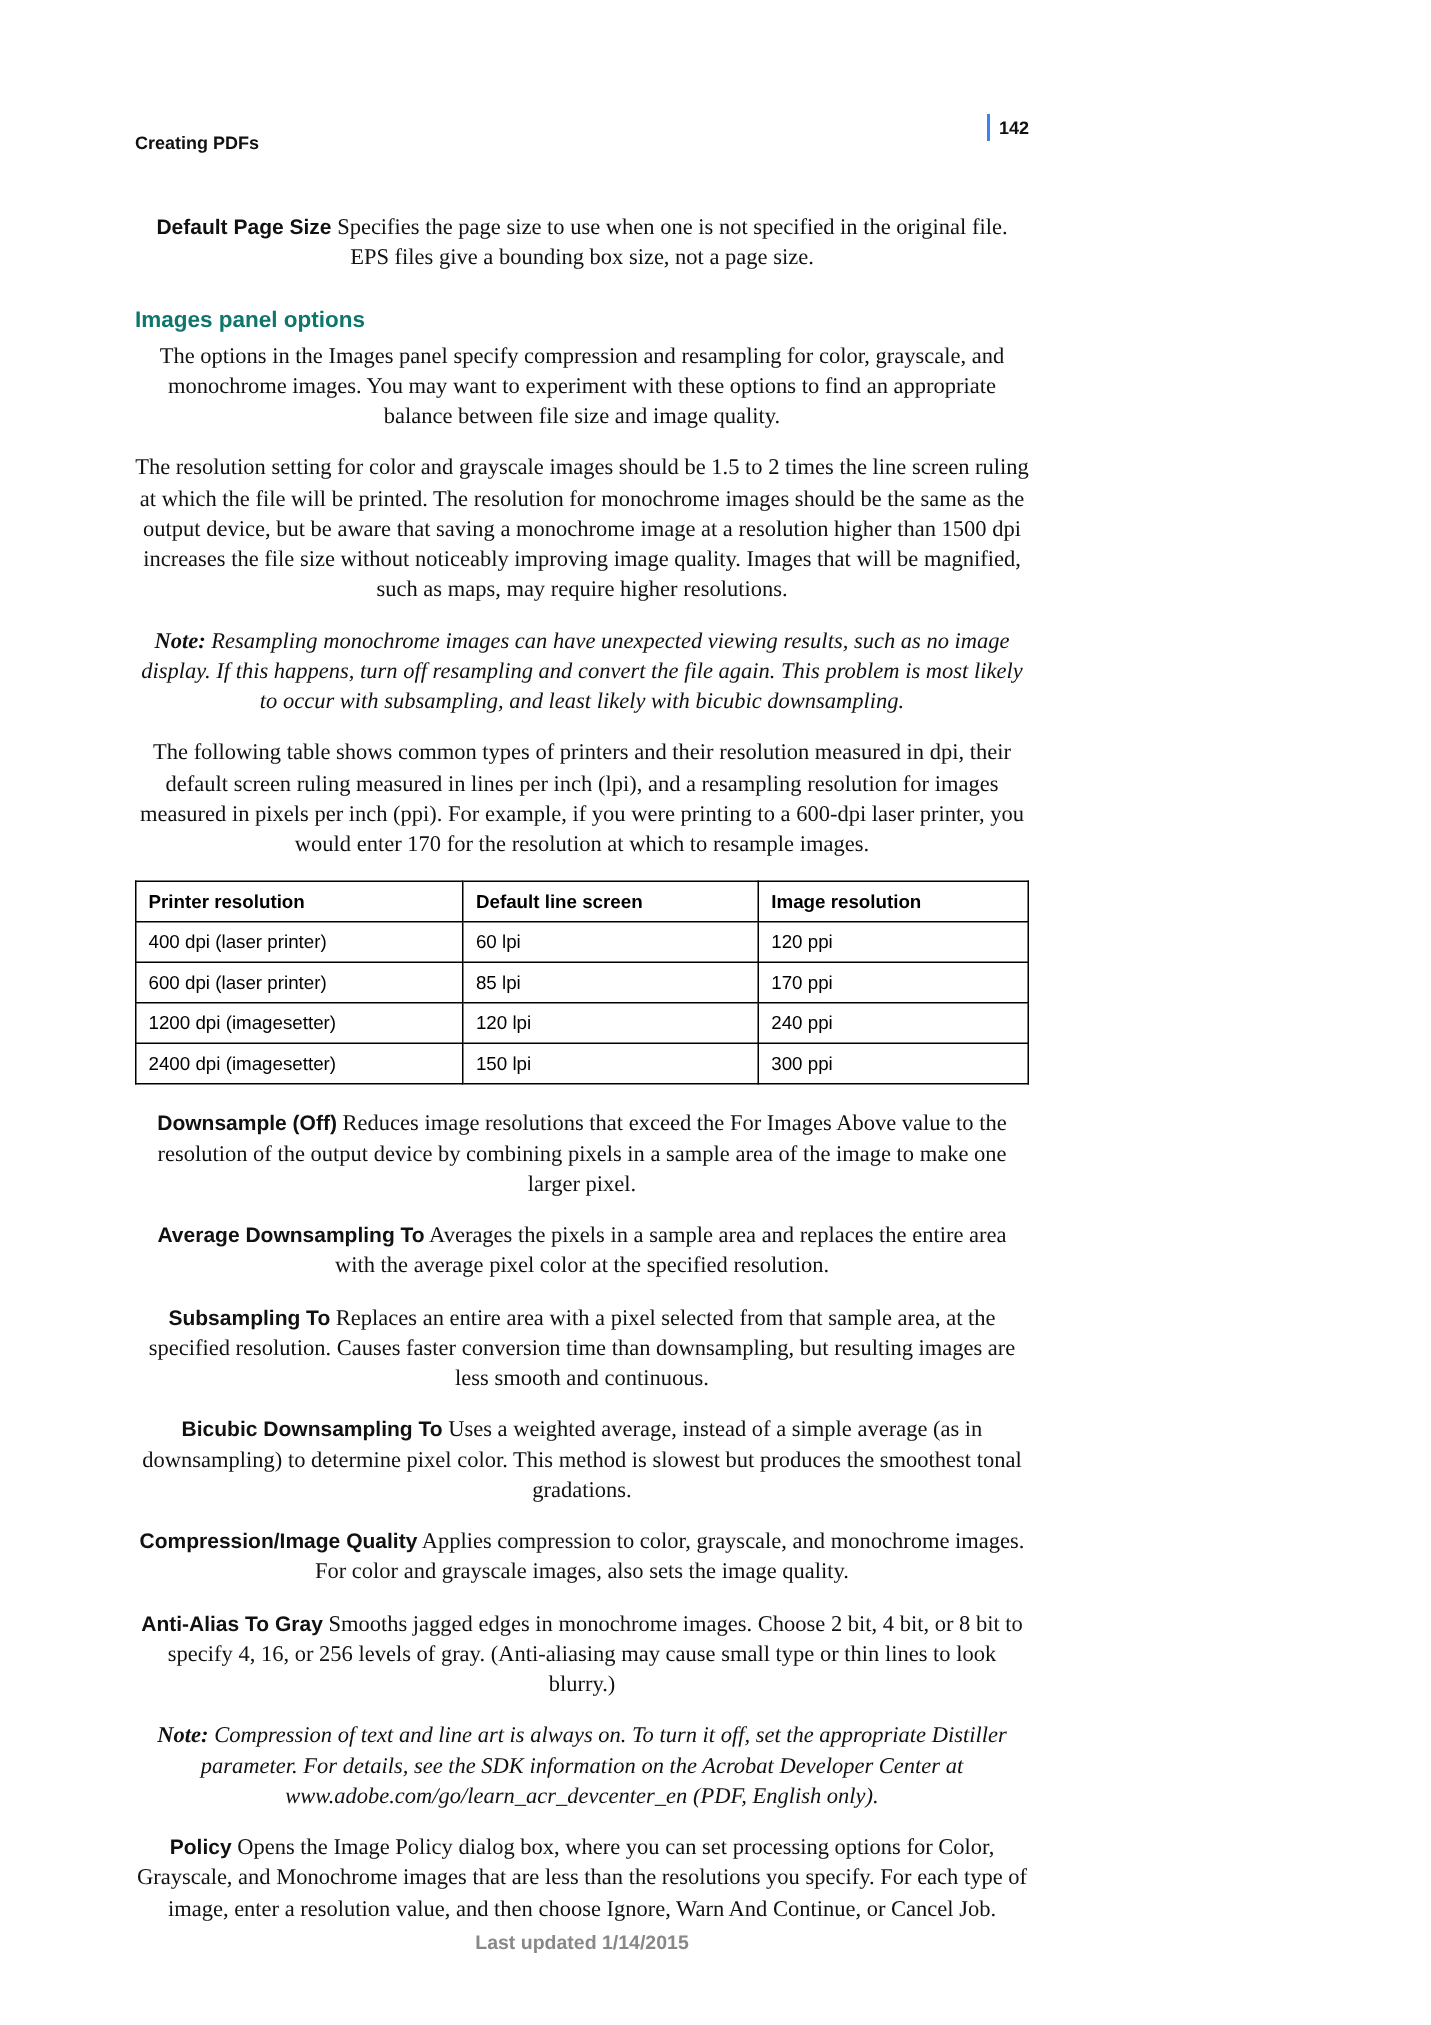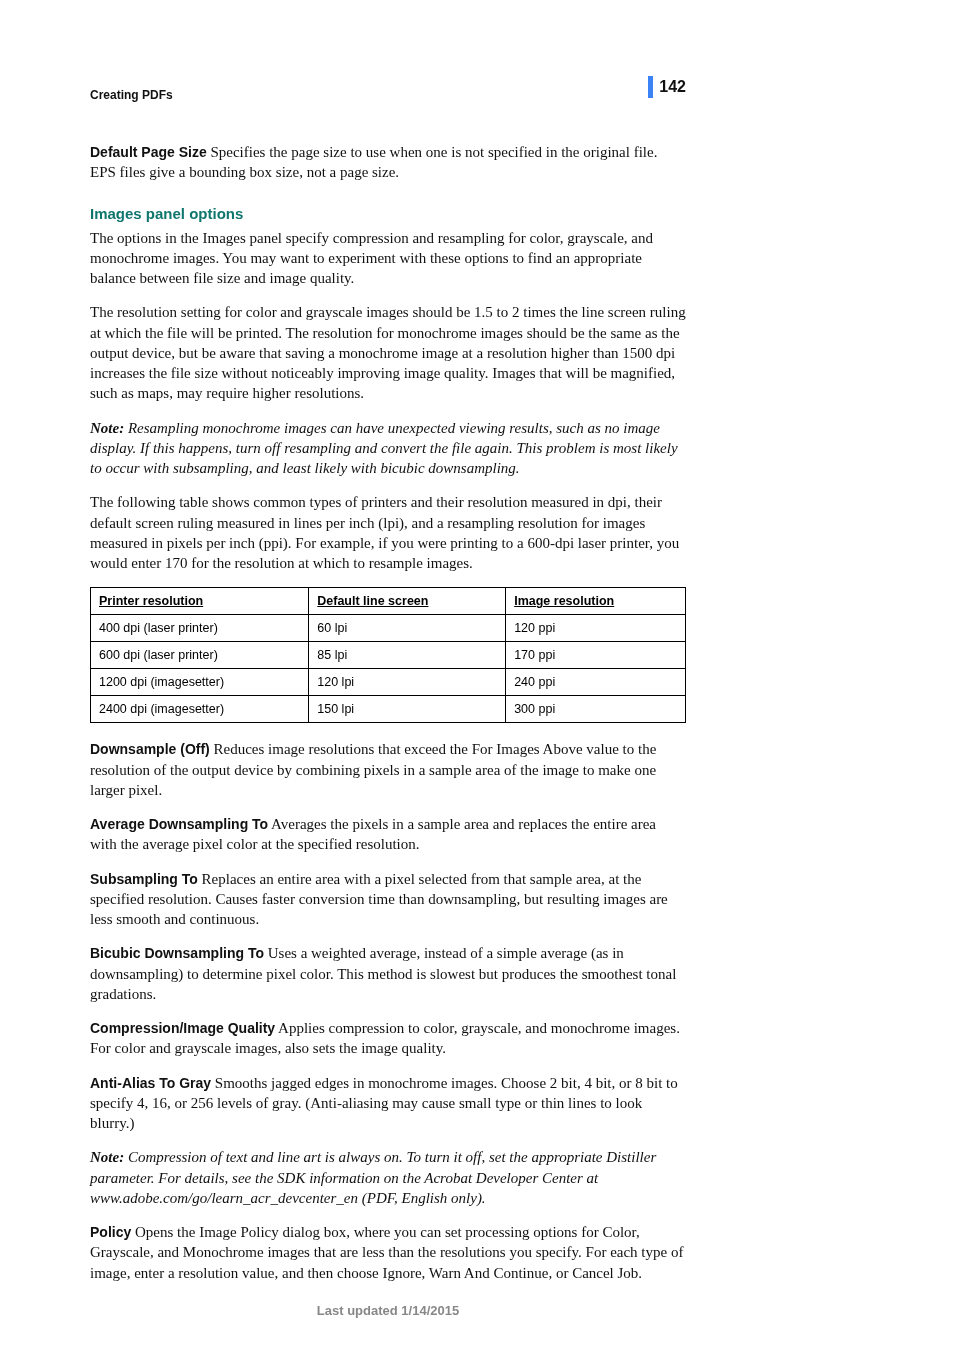--- a/index.html
+++ b/index.html
@@ -22,33 +22,34 @@
     align-items: flex-start;
     margin-bottom: 40px;
   }
   .section-header {
     font-family: "Myriad Pro", Arial, sans-serif;
     font-weight: 700;
     font-size: 12px;
     color: #111;
   }
   .page-number-box {
-    border-left: 5px solid #3b82f6;
+    border-left: 2px solid #3b82f6;
     padding: 2px 0 2px 6px;
     font-family: "Myriad Pro", Arial, sans-serif;
     font-weight: 700;
-    font-size: 16px;
+    font-size: 12px;
     color: #111;
     margin-top: -12px;
   }
   .body-text {
     font-size: 15px;
     line-height: 1.35;
     margin: 0 0 14px 0;
     color: #111;
+    text-align: center;
   }
   .def-term {
     font-family: "Myriad Pro", Arial, sans-serif;
     font-weight: 700;
     font-size: 14px;
   }
   .h2 {
     font-family: "Myriad Pro", Arial, sans-serif;
     font-weight: 700;
     font-size: 15px;
@@ -69,25 +70,24 @@
     font-size: 12.5px;
   }
   table.data th, table.data td {
     border: 1px solid #000;
     padding: 6px 8px;
     text-align: left;
     vertical-align: middle;
   }
   table.data th {
     font-weight: 700;
-    text-decoration: underline;
   }
   .footer {
     position: absolute;
-    bottom: 32px;
+    bottom: 48px;
     left: 0;
     width: 100%;
     text-align: center;
     font-family: "Myriad Pro", Arial, sans-serif;
     font-weight: 700;
     font-size: 13px;
     color: #888;
   }
   .link {
     text-decoration: none;

